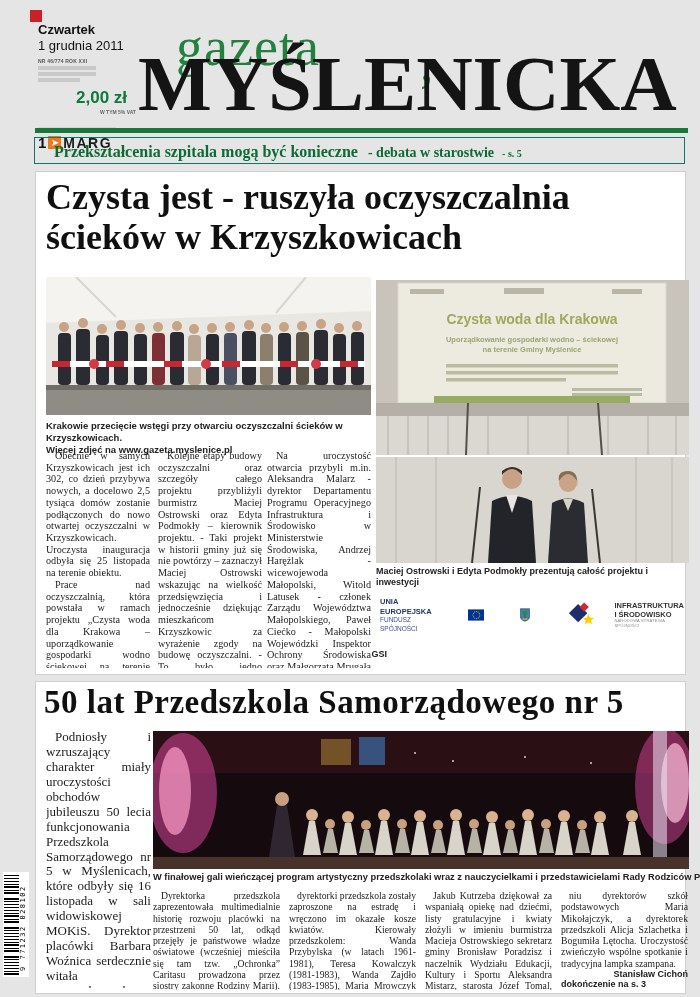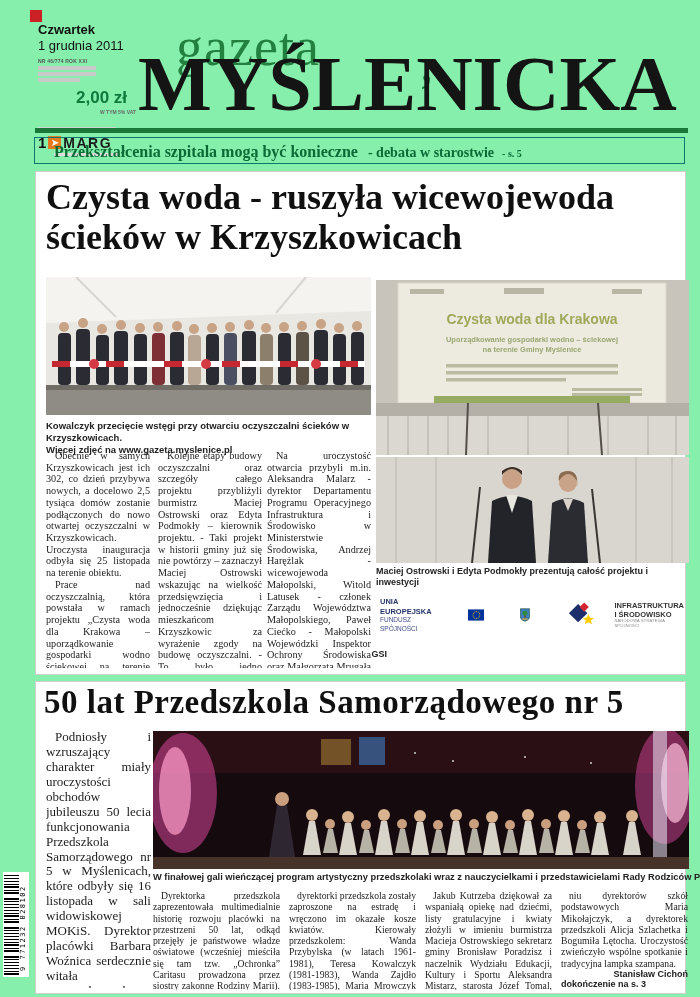--- a/index.html
+++ b/index.html
@@ -1,16 +1,16 @@
 <!DOCTYPE html>
 <html lang="pl"><head>
 <meta charset="utf-8">
 <style>
   html,body{margin:0;padding:0;background:#ffffff;}
-  #page{position:relative;width:700px;height:997px;background:#86efac;overflow:hidden;
+  #page{position:relative;width:700px;height:997px;background:#e5e5e5;overflow:hidden;
         font-family:"Liberation Serif",serif;color:#1b1b1b;}
 
   
   .corner-mark{position:absolute;left:30px;top:10px;width:12px;height:12px;background:#cc2027;}
   .issue-block{position:absolute;left:38px;top:22px;width:132px;font-family:"Liberation Sans",sans-serif;}
   .day{font-weight:bold;font-size:13px;color:#111;}
   .date{font-size:13px;color:#111;margin-top:1px;}
   .tiny-line{font-size:5px;font-weight:bold;color:#555;margin-top:5px;letter-spacing:.2px;}
   .tiny-bar{height:4px;width:58px;background:#c9c9c9;margin-top:2px;}
   .price{font-size:17px;font-weight:bold;color:#0d7a3c;margin:6px 0 0 38px;font-family:"Liberation Sans",sans-serif;}
@@ -129,21 +129,21 @@
   </div>
   <div class="green-bar"></div>
 
   <div class="teaser">
     <span class="teaser-main">Przekształcenia szpitala mogą być konieczne</span>
     <span class="teaser-sub">- debata w starostwie</span>
     <span class="teaser-page">- s. 5</span>
   </div>
 
   <div id="article1" class="artbox">
-    <div class="headline1">Czysta woda - ruszyła wicewojewoda ścieków w Krzyszkowicach</div>
+    <div class="headline1">Czysta jest - ruszyła oczyszczalnia ścieków w Krzyszkowicach</div>
 
     <div id="photo1" class="photo">
       <svg width="325" height="138" viewBox="0 0 325 138" preserveAspectRatio="none">
         <rect width="325" height="138" fill="#e9e7e2"></rect>
         <polygon points="0,0 325,0 325,34 0,46" fill="#f4f3f0"></polygon>
         <line x1="30" y1="0" x2="70" y2="40" stroke="#d8d6d0" stroke-width="2"></line>
         <line x1="260" y1="0" x2="230" y2="36" stroke="#d8d6d0" stroke-width="2"></line>
         <rect y="112" width="325" height="26" fill="#8e8c85"></rect>
         <rect y="108" width="325" height="5" fill="#6f6d66"></rect>
         <g fill="#2b2b33">
@@ -204,21 +204,21 @@
             <rect x="294" y="84" width="18" height="6"></rect>
         </g>
         <g fill="#d43a44">
             <circle cx="48" cy="87" r="5"></circle>
             <circle cx="160" cy="87" r="5"></circle>
             <circle cx="270" cy="87" r="5"></circle>
           </g>
       </svg>
     </div>
     <div id="cap1" class="caption">
-      <div>Kowalczyk przecięcie wstęgi przy otwarciu oczyszczalni ścieków w Krzyszkowicach.</div>
+      <div>Krakowie przecięcie wstęgi przy otwarciu oczyszczalni ścieków w Krzyszkowicach.</div>
       <div>Więcej zdjęć na www.gazeta.myslenice.pl</div>
     </div>
 
     <div id="a1c1" class="bodycol">
       <p>Obecnie w samych Krzyszkowicach jest ich 302, co dzień przybywa nowych, a docelowo 2,5 tysiąca domów zostanie podłączonych do nowo otwartej oczyszczalni w Krzyszkowicach. Uroczysta inauguracja odbyła się 25 listopada na terenie obiektu.</p>
       <p>Prace nad oczyszczalnią, która powstała w ramach projektu „Czysta woda dla Krakowa – uporządkowanie gospodarki wodno ściekowej na terenie gminy Myślenice” rozpoczęły się w maju 2010 roku, natomiast całość prac zakończono we wrześniu tego roku. Z nowej oczyszczalni skorzysta łącznie 9840 mieszkańców z Krzyszkowic, Głogoczowa, Bęczarki, Jawornika, Polanki, Zawady oraz Borzęty. Długość budowanej kanalizacji w zlewni Krzyszkowice to 204 km. Koszt budowy obiektu to 11 726 548,99 złotych.</p>
     </div>
     <div id="a1c2" class="bodycol">
       <p>Kolejne etapy budowy oczyszczalni oraz szczegóły całego projektu przybliżyli burmistrz Maciej Ostrowski oraz Edyta Podmokły – kierownik projektu. - Taki projekt w historii gminy już się nie powtórzy – zaznaczył Maciej Ostrowski wskazując na wielkość przedsięwzięcia i jednocześnie dziękując mieszkańcom Krzyszkowic za wyrażenie zgody na budowę oczyszczalni. - To było jedno głosowanie, gdzie podczas zebrania, w którym brało udział 300 osób, prawie wszyscy podnieśli rękę na tak – mówił burmistrz. - Gmina nie popełniła grzechu zaniechania – zaznaczał Maciej Ostrowski. W odpowiednim czasie zostały złożone stosowne wnioski, dzięki czemu gmina Myślenice będzie mogła sprostać wszelkim wymaganiom Unii Europejskiej.</p>
     </div>

